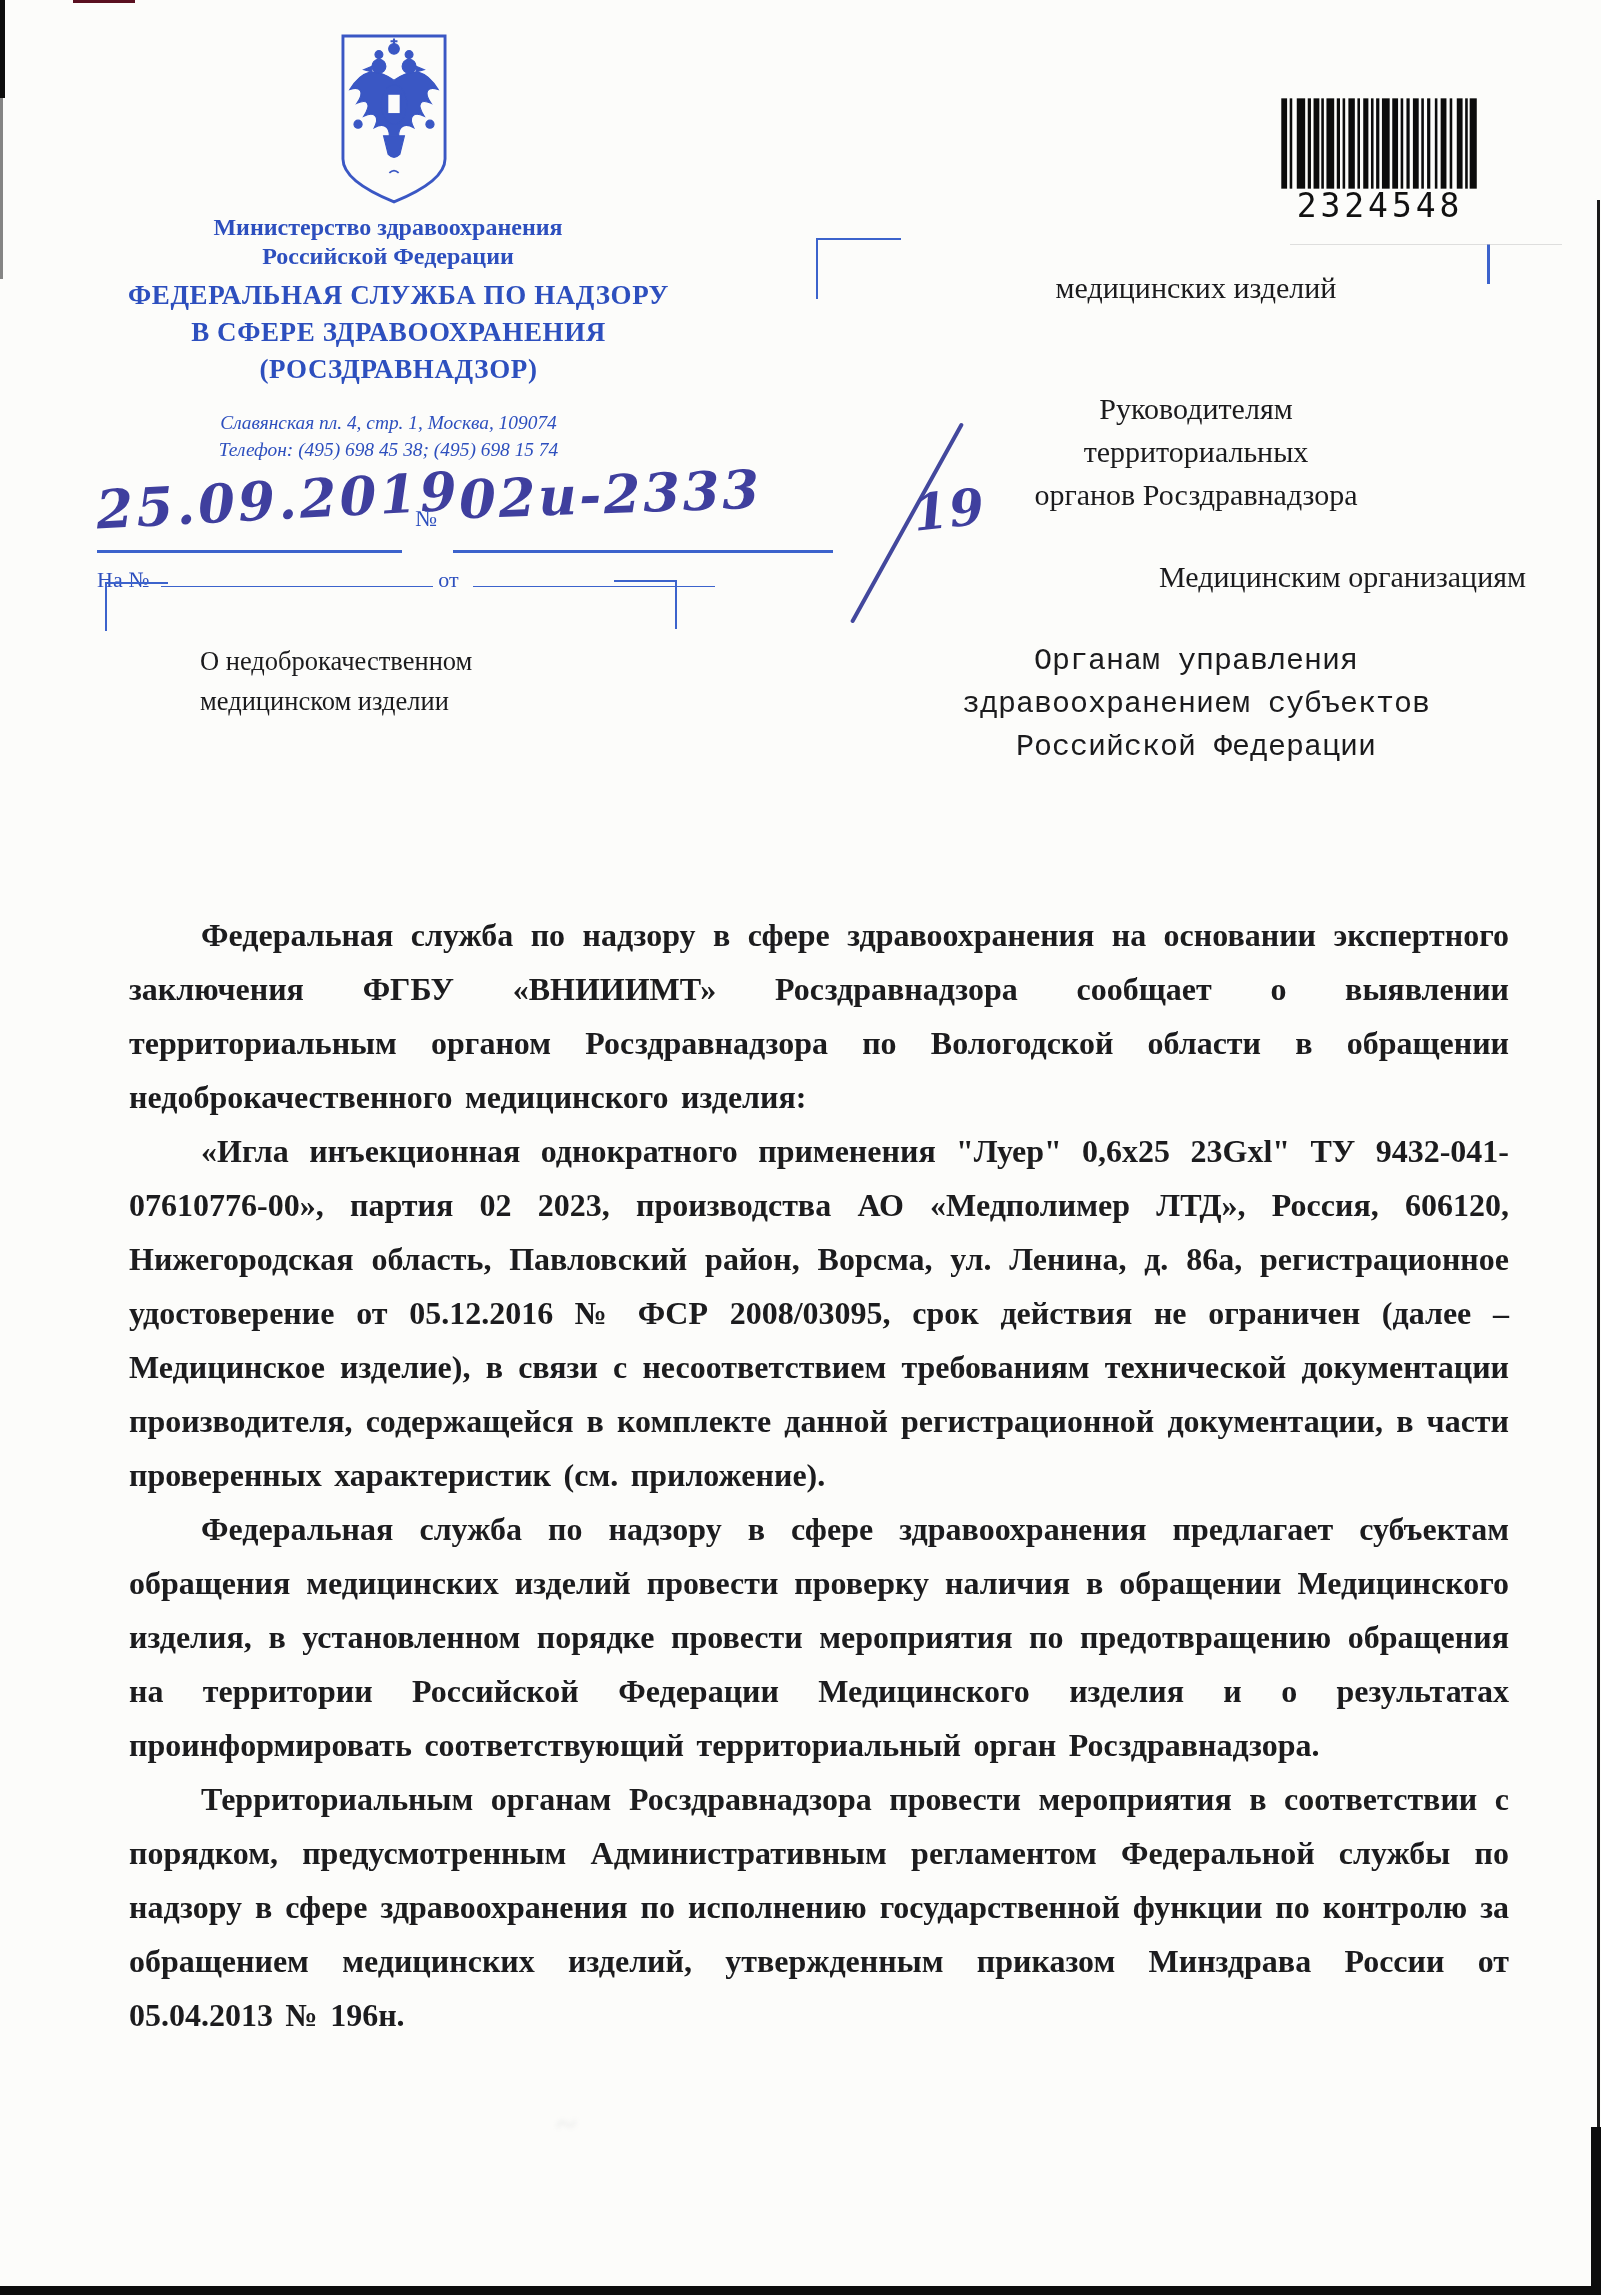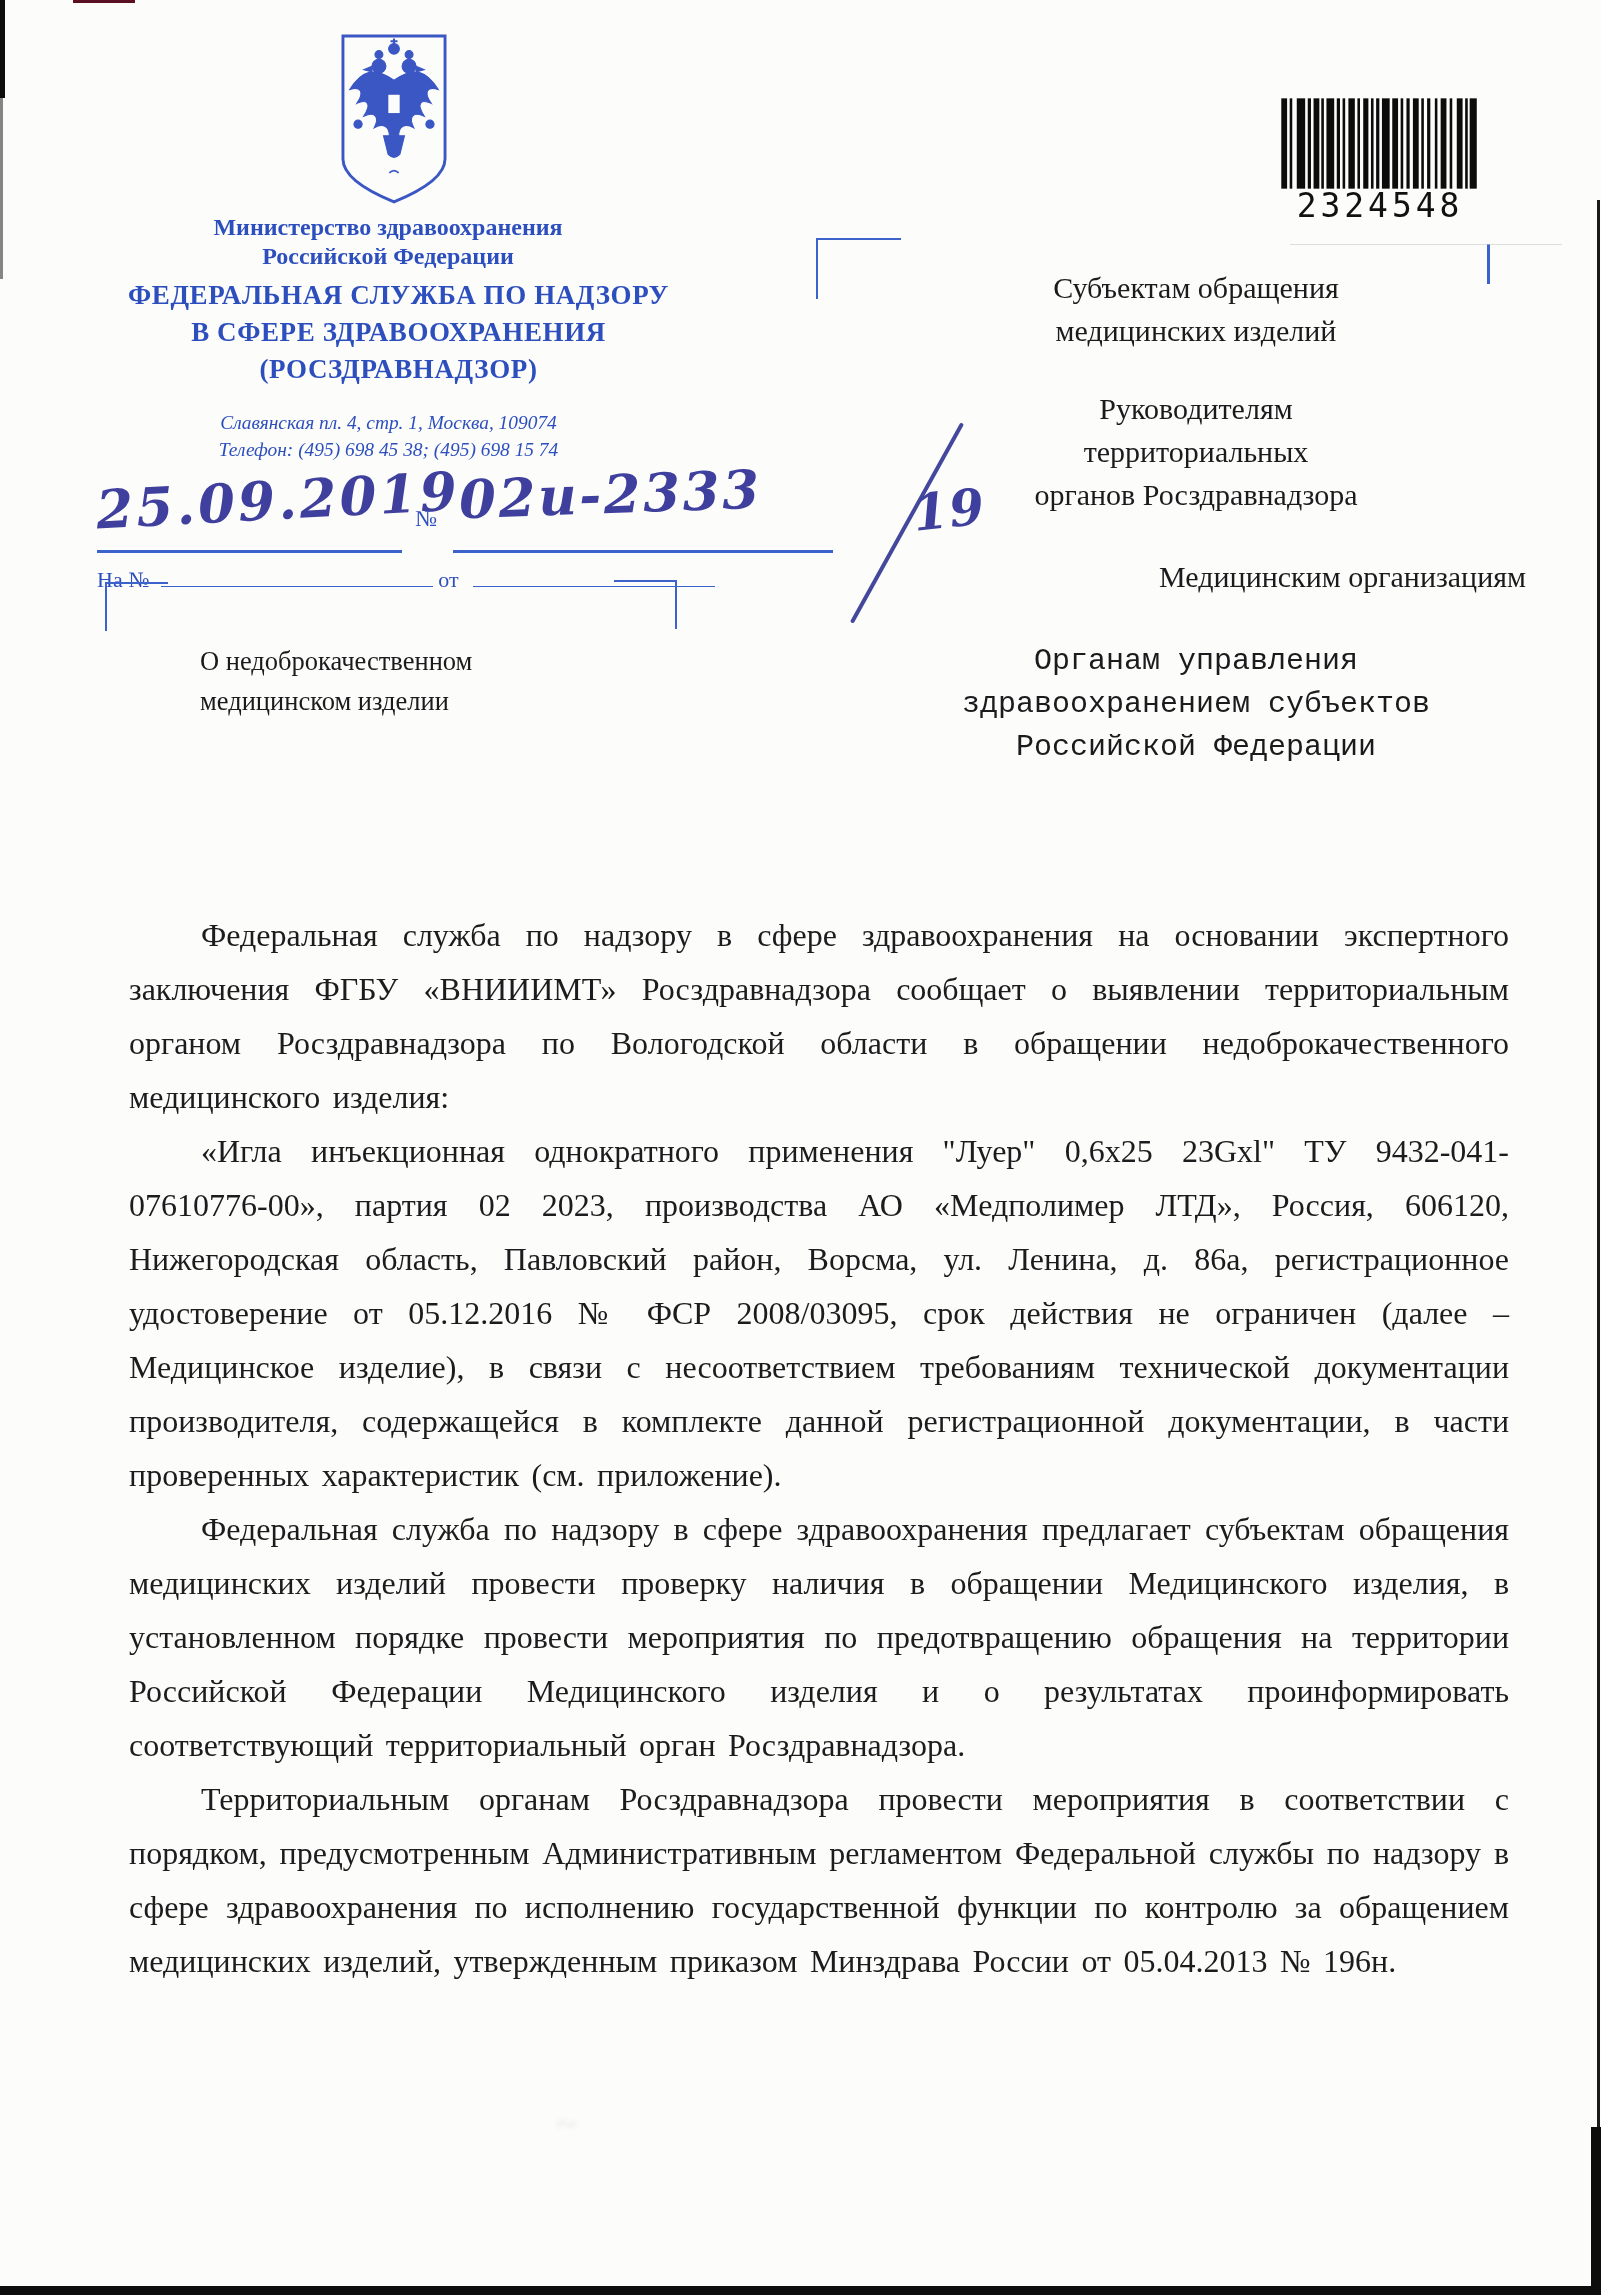--- a/index.html
+++ b/index.html
@@ -51,21 +51,21 @@
   
   .recip{left:866px;top:0;width:660px;text-align:center;color:#1b1b1d;font-size:30px;line-height:43px;}
   .g1{top:266px;} .g2{top:387px;} .g3{top:555px;text-align:right;} .g4{top:640px;font-family:Liberation Mono, monospace;}
 
   
   .body-text{
     left:129px;top:908px;width:1380px;
     font-size:32px;line-height:54px;color:#1c1c1e;
     text-align:justify;word-spacing:4.5px;
   }
-  .body-text p{margin:0;text-indent:72px;}
+  .body-text p{margin:0;text-indent:72px;font-weight:bold;}
 
   
   .art{background:#0d0d0d;}
   .a-topleft{left:0;top:0;width:4.5px;height:98px;}
   .a-topleft2{left:0;top:91px;width:2.6px;height:188px;opacity:.5;}
   .a-topline{left:73px;top:0;width:62px;height:2.6px;background:#5a1020;}
   .a-right{left:1597px;top:200px;width:2.6px;height:2095px;background:#1a1a1a;}
   .a-right-wedge{left:1591px;top:2127px;width:10.3px;height:168px;}
   .a-bottom{left:0;top:2286px;width:1601px;height:9px;}
   .smudge{left:556px;top:2095px;width:207px;height:71px;color:#9aa0a6;opacity:.22;
@@ -166,21 +166,20 @@
         <rect x="263" y="0" width="4" height="140"></rect>
       <rect x="274" y="0" width="9" height="140"></rect>
         <rect x="287" y="0" width="4" height="140"></rect>
       <rect x="294" y="0" width="11" height="140"></rect>
     </g>
   </svg>
 </div>
 <div class="abs barcode-digits">2324548</div>
 
 <div class="abs recip g1">
-  <div>Субъектам обращения</div>
   <div>медицинских изделий</div>
 </div>
 <div class="abs recip g2">
   <div>Руководителям</div>
   <div>территориальных</div>
   <div>органов Росздравнадзора</div>
 </div>
 <div class="abs recip g3">
   <div>Медицинским организациям</div>
 </div>

